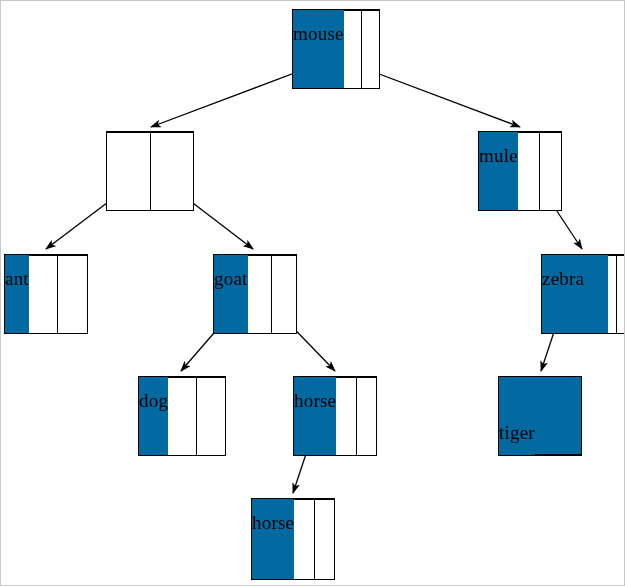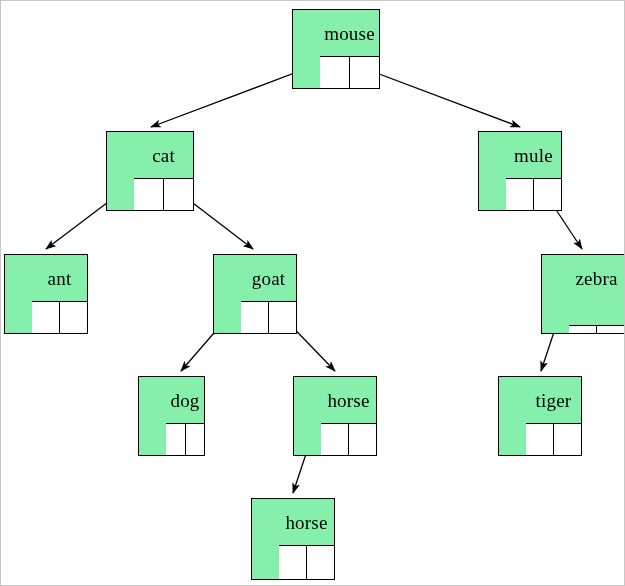--- a/index.html
+++ b/index.html
@@ -23,24 +23,22 @@
     left: 0;
     top: 0;
     width: 625px;
     height: 586px;
     pointer-events: none;
   }
   .node {
     position: absolute;
     box-sizing: border-box;
     border: 1.4px solid #000000;
-    background: #86efac;
+    background: #0369a1;
     display: flex;
-    flex-direction: column;
-    padding-left: 27px;
   }
   .node-label {
     flex: 0 0 auto;
     display: flex;
     align-items: center;
     justify-content: center;
     color: #000000;
     font-size: 19px;
     line-height: 1;
     letter-spacing: 0.2px;
@@ -85,21 +83,20 @@
 
   <div id="nodes-group">
       <div class="node" style="left: 291px; top: 8px; width: 88px; height: 80px;">
         <div class="node-label" style="height: 46px;">mouse</div>
         <div class="node-pointers">
           <div class="ptr-cell left"></div>
           <div class="ptr-cell right"></div>
         </div>
       </div>
       <div class="node" style="left: 105px; top: 130px; width: 88px; height: 80px;">
-        <div class="node-label" style="height: 46px;">cat</div>
         <div class="node-pointers">
           <div class="ptr-cell left"></div>
           <div class="ptr-cell right"></div>
         </div>
       </div>
       <div class="node" style="left: 477px; top: 130px; width: 84px; height: 80px;">
         <div class="node-label" style="height: 46px;">mule</div>
         <div class="node-pointers">
           <div class="ptr-cell left"></div>
           <div class="ptr-cell right"></div>
@@ -119,35 +116,35 @@
           <div class="ptr-cell right"></div>
         </div>
       </div>
       <div class="node" style="left: 540px; top: 253px; width: 84px; height: 80px; gap: 24px;">
         <div class="node-label" style="height: 46px;">zebra</div>
         <div class="node-pointers">
           <div class="ptr-cell left"></div>
           <div class="ptr-cell right"></div>
         </div>
       </div>
-      <div class="node" style="left: 137px; top: 375px; width: 67px; height: 80px;">
+      <div class="node" style="left: 137px; top: 375px; width: 88px; height: 80px;">
         <div class="node-label" style="height: 46px;">dog</div>
         <div class="node-pointers">
           <div class="ptr-cell left"></div>
           <div class="ptr-cell right"></div>
         </div>
       </div>
       <div class="node" style="left: 292px; top: 375px; width: 84px; height: 80px;">
         <div class="node-label" style="height: 46px;">horse</div>
         <div class="node-pointers">
           <div class="ptr-cell left"></div>
           <div class="ptr-cell right"></div>
         </div>
       </div>
-      <div class="node" style="left: 497px; top: 375px; width: 84px; height: 80px;">
+      <div class="node" style="left: 497px; top: 375px; width: 84px; height: 80px; align-items: flex-end;">
         <div class="node-label" style="height: 46px;">tiger</div>
         <div class="node-pointers">
           <div class="ptr-cell left"></div>
           <div class="ptr-cell right"></div>
         </div>
       </div>
       <div class="node" style="left: 250px; top: 497px; width: 84px; height: 82px; text-align: center;">
         <div class="node-label" style="height: 46px;">horse</div>
         <div class="node-pointers">
           <div class="ptr-cell left"></div>

